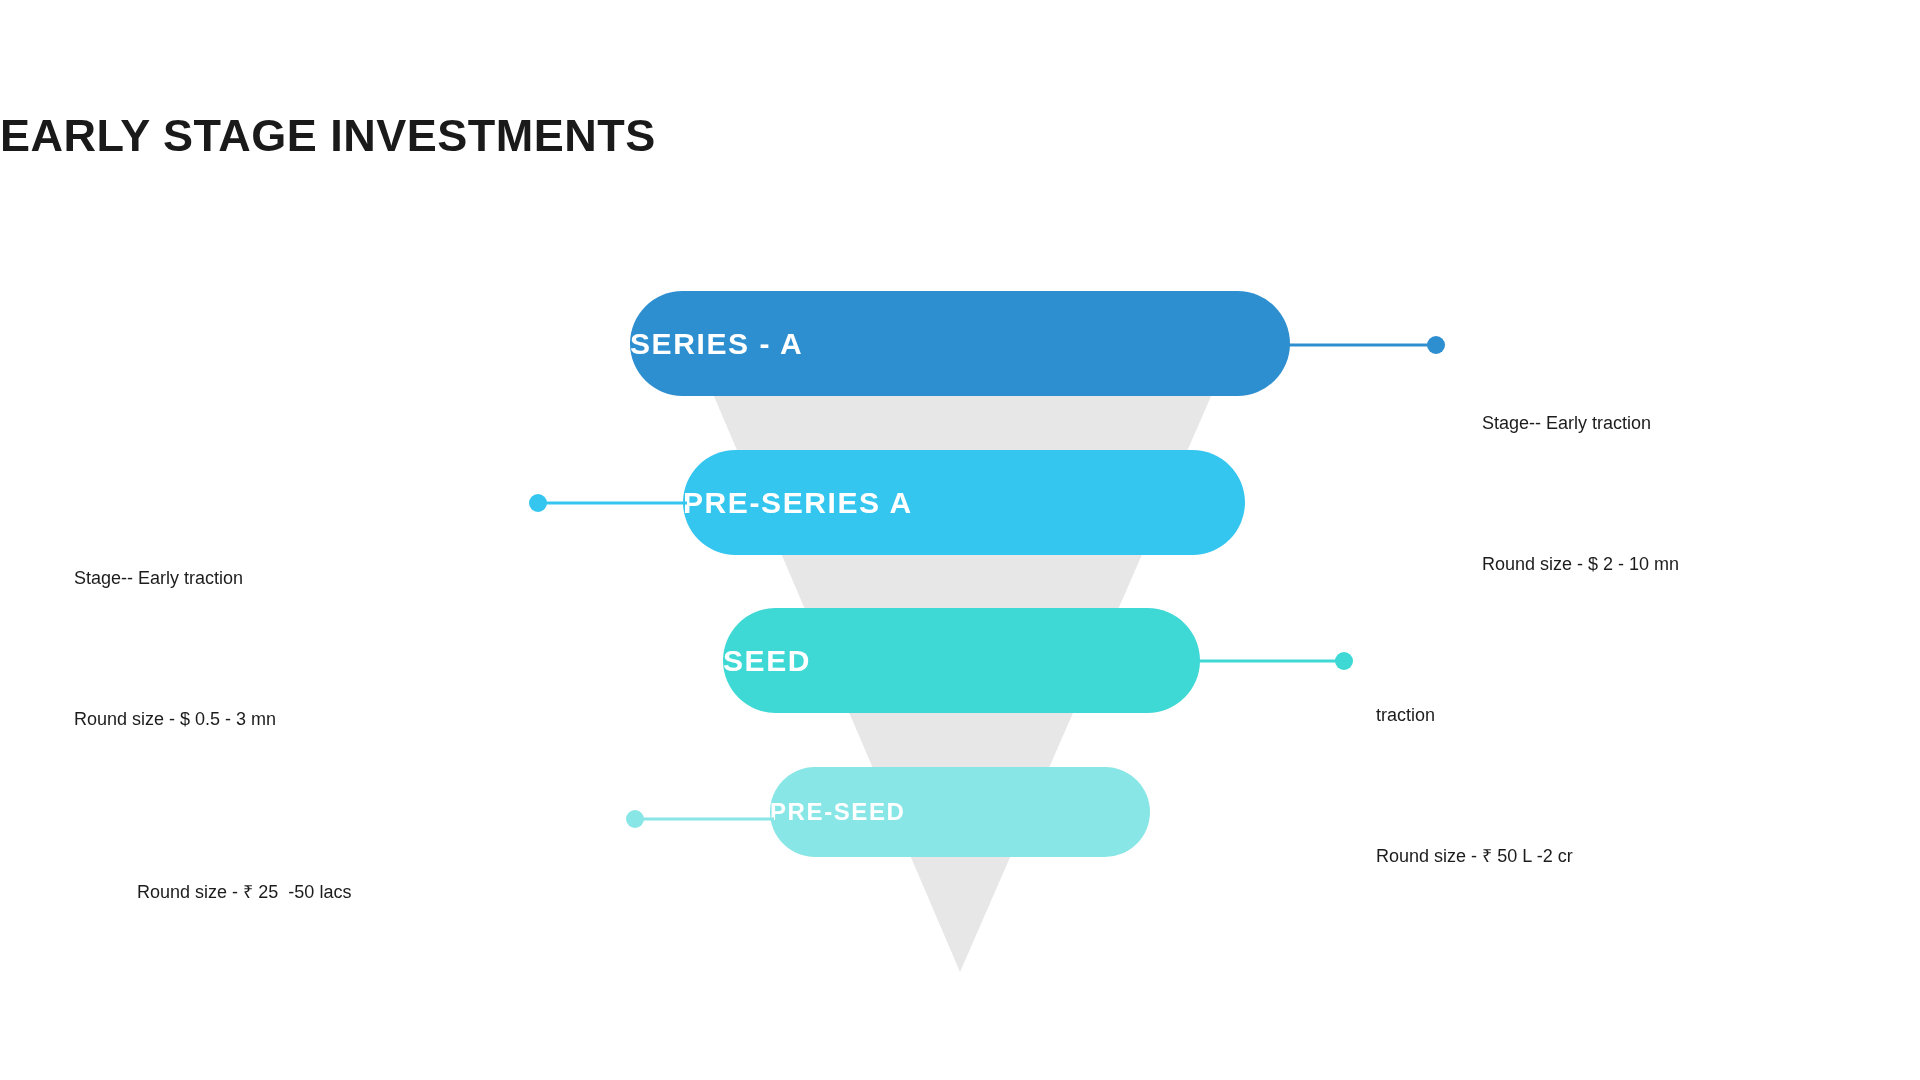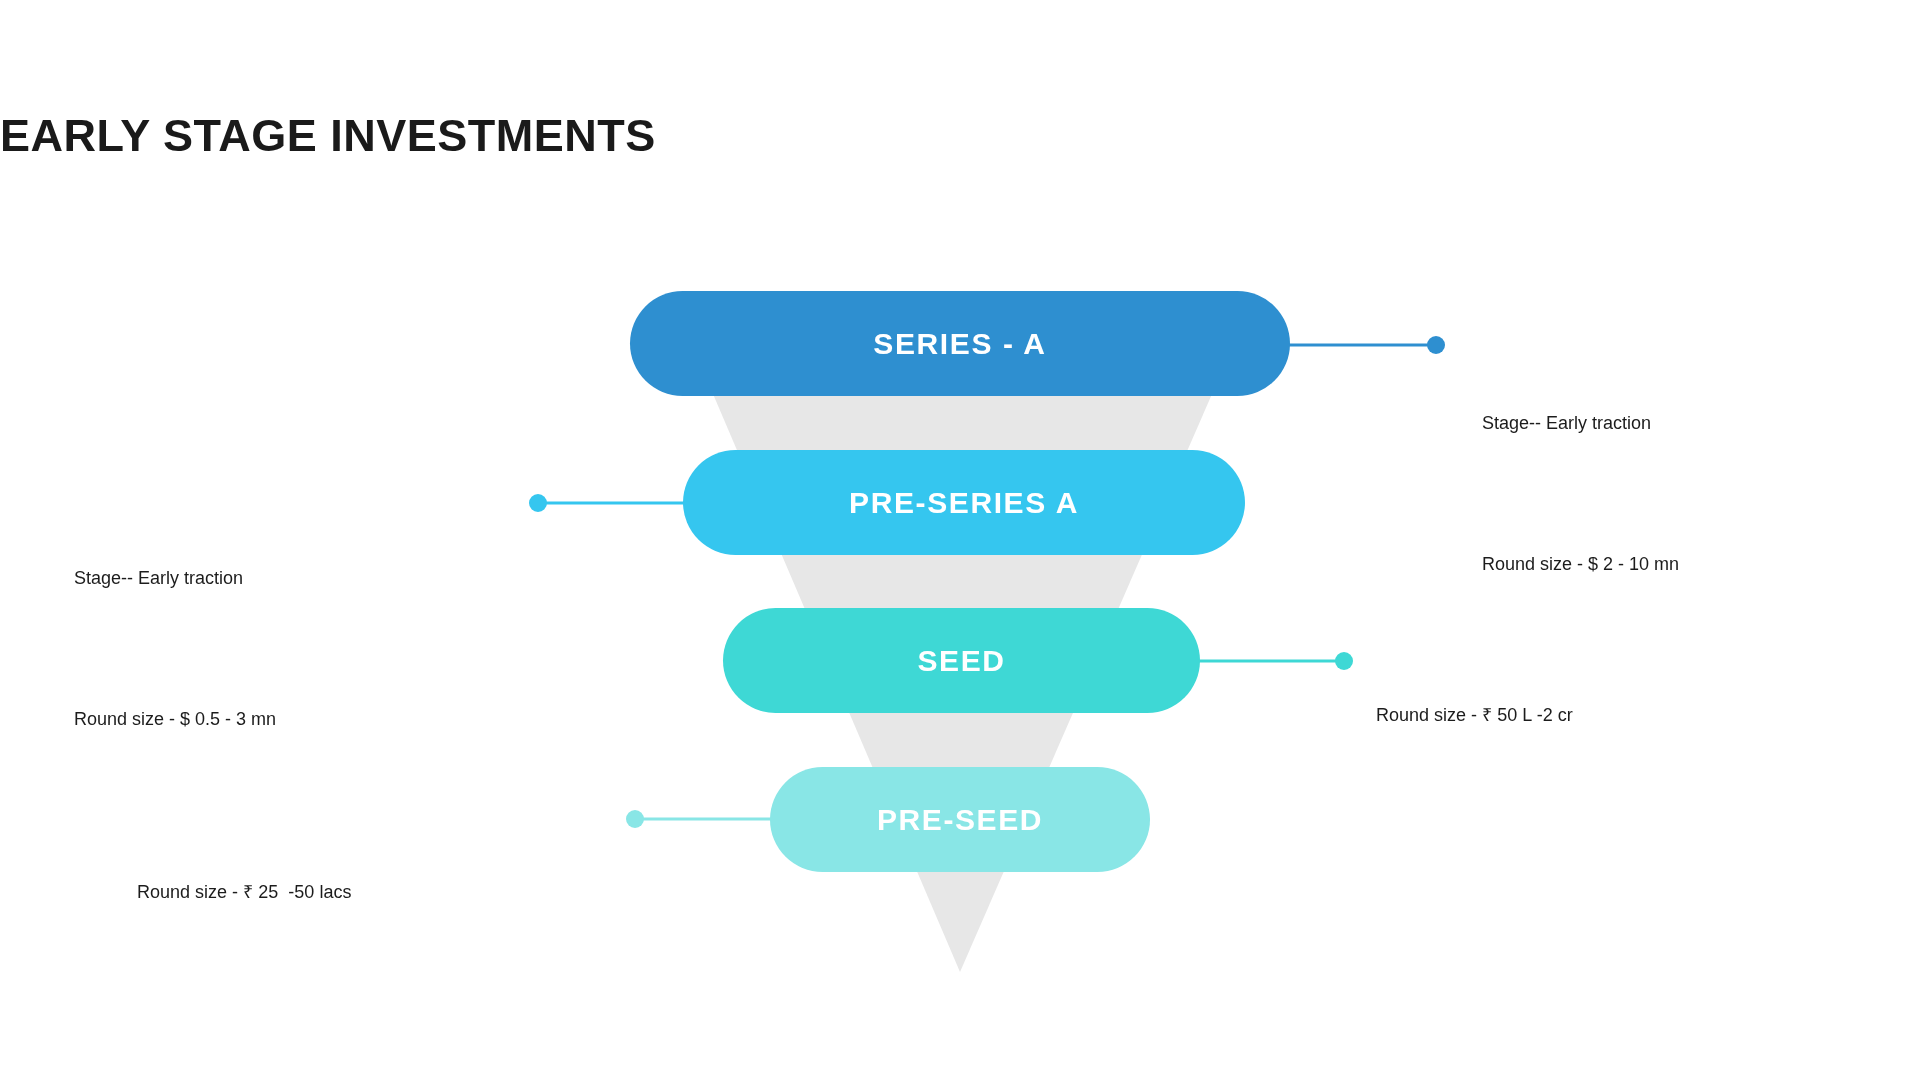--- a/index.html
+++ b/index.html
@@ -43,36 +43,36 @@
     width: 1920px;
     height: 1080px;
     pointer-events: none;
   }
 
   
   .stage-bar {
     position: absolute;
     display: flex;
     align-items: center;
-    justify-content: center;
+    justify-content: flex-start;
     color: #ffffff;
     font-weight: bold;
     letter-spacing: 1.6px;
     box-sizing: border-box;
     border-radius: 9999px;
   }
   .stage-label {
     pointer-events: none;
     white-space: nowrap;
   }
 
   #stage-bar-0 { left: 630px;  top: 291px; width: 660px; height: 105px; font-size: 30px; }
   #stage-bar-1 { left: 683px;  top: 450px; width: 562px; height: 105px; font-size: 30px; }
   #stage-bar-2 { left: 723px;  top: 608px; width: 477px; height: 105px; font-size: 30px; }
-  #stage-bar-3 { left: 770px;  top: 767px; width: 380px; height: 105px; font-size: 30px; }
+  #stage-bar-3 { left: 770px;  top: 767px; width: 380px; height: 90px; font-size: 24px; }
 
   
   #connector-layer {
     position: absolute;
     left: 0;
     top: 0;
     width: 1920px;
     height: 1080px;
     pointer-events: none;
   }
@@ -146,20 +146,21 @@
     <span class="ann-line">Stage-- Early traction</span>
     <span class="ann-line">Round size - $ 2 - 10 mn</span>
   </div>
 
   <div class="annotation" id="annotation-1">
     <span class="ann-line">Stage-- Early traction</span>
     <span class="ann-line">Round size - $ 0.5 - 3 mn</span>
   </div>
 
   <div class="annotation" id="annotation-2">
+    <span class="ann-line">traction</span>
     <span class="ann-line">Round size - ₹ 50 L -2 cr</span>
   </div>
 
   <div class="annotation" id="annotation-3">
     <span class="ann-line">Round size - ₹ 25  -50 lacs</span>
   </div>
 
 </div>
 
 </body></html>

